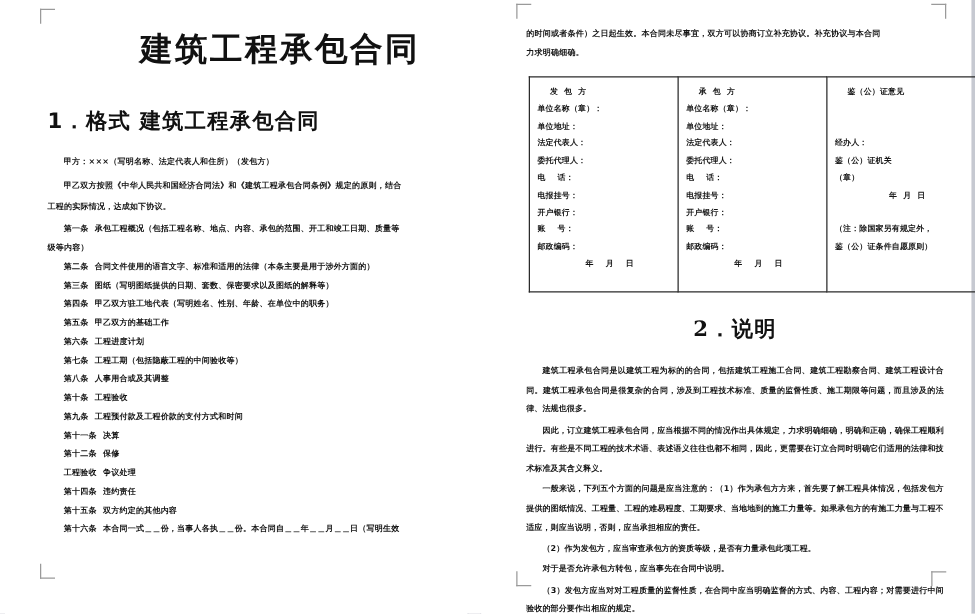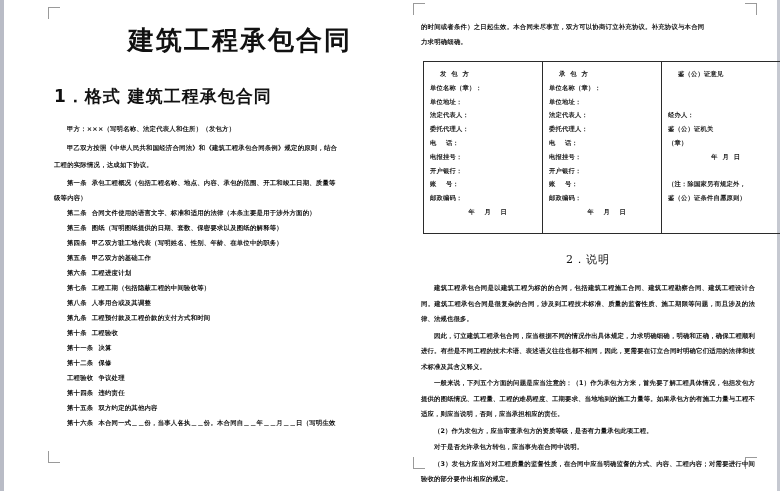--- a/index.html
+++ b/index.html
@@ -43,21 +43,21 @@
     background: #c6c9d1;
   }
 
   .page {
     position: absolute;
     top: 0;
     height: 491px;
     background: #ffffff;
     box-sizing: border-box;
   }
-  .page-left  { left: 16px;   width: 428px; }
+  .page-left  { left: 0;   width: 428px; }
   .page-right { left: 385px; width: 392px; }
 
   .page-inner {
     position: absolute;
     box-sizing: border-box;
   }
   .page-left .page-inner  { left: 38px; right: 18px; top: 10px; bottom: 10px; }
   .page-right .page-inner { left: 36px; right: 22px; top: 6px;  bottom: 10px; }
 
   
@@ -99,22 +99,22 @@
     text-align: left;
     font-size: 17px;
     font-weight: 700;
     color: #111;
     margin: 28px 0 0 0;
     letter-spacing: 1px;
   }
   .sec-title-2 {
     text-align: center;
     font-family: "DejaVu Serif", "Liberation Serif", serif;
-    font-size: 11px;
-    font-weight: 400;
+    font-size: 17px;
+    font-weight: 700;
     color: #111;
     margin: 18px 0 14px 0;
     letter-spacing: 1px;
   }
   .body-block { margin-top: 14px; }
   p.line {
     font-size: 6.4px;
     line-height: 15px;
     color: #141414;
     margin: 0 0 4px 0;
@@ -234,24 +234,24 @@
         <p class="art">
           <span class="num">第六条</span><span>工程进度计划</span>
         </p>
         <p class="art">
           <span class="num">第七条</span><span>工程工期（包括隐蔽工程的中间验收等）</span>
         </p>
         <p class="art">
           <span class="num">第八条</span><span>人事用合或及其调整</span>
         </p>
         <p class="art">
+          <span class="num">第十条</span><span>工程验收</span>
+        </p>
+        <p class="art">
           <span class="num">第九条</span><span>工程预付款及工程价款的支付方式和时间</span>
-        </p>
-        <p class="art">
-          <span class="num">第十条</span><span>工程验收</span>
         </p>
         <p class="art">
           <span class="num">第十一条</span><span>决算</span>
         </p>
         <p class="art">
           <span class="num">第十二条</span><span>保修</span>
         </p>
         <p class="art">
           <span class="num">工程验收</span><span>争议处理</span>
         </p>

